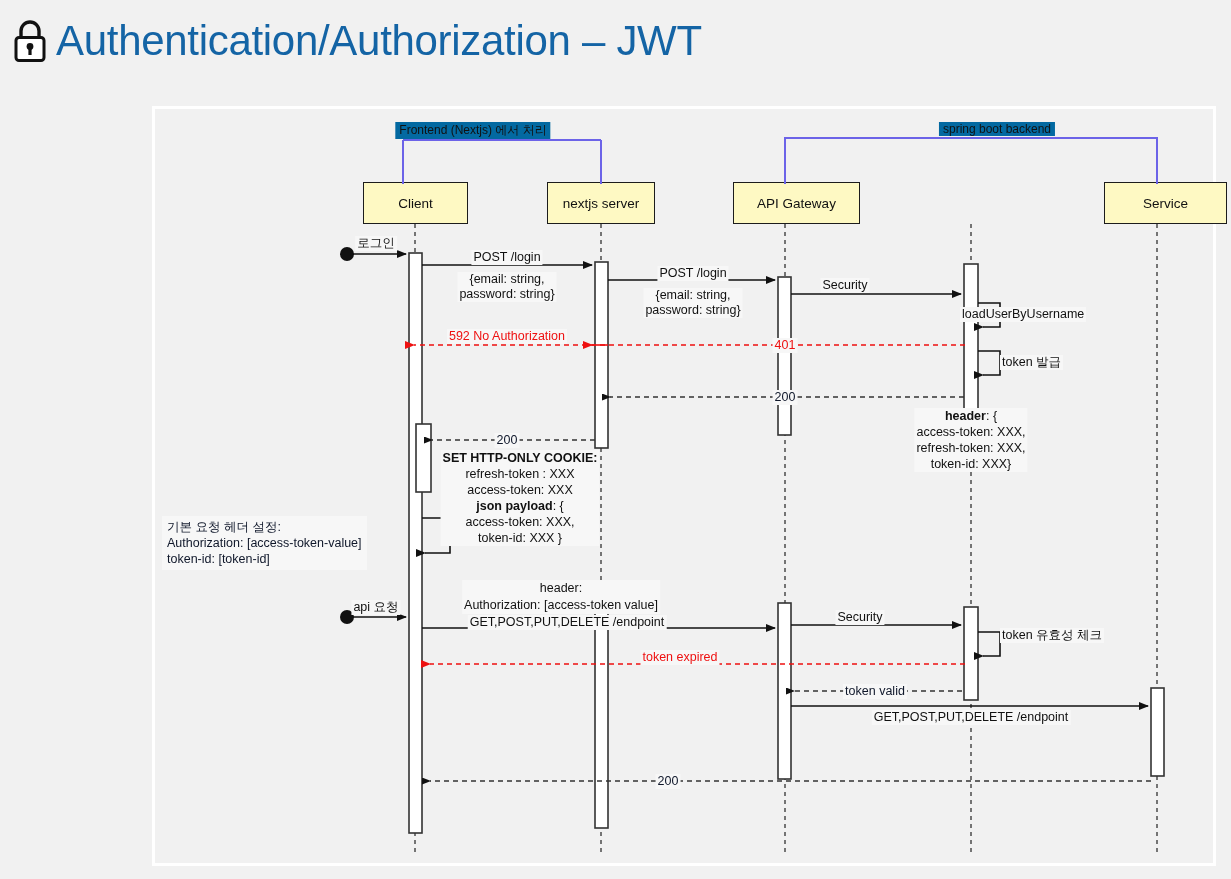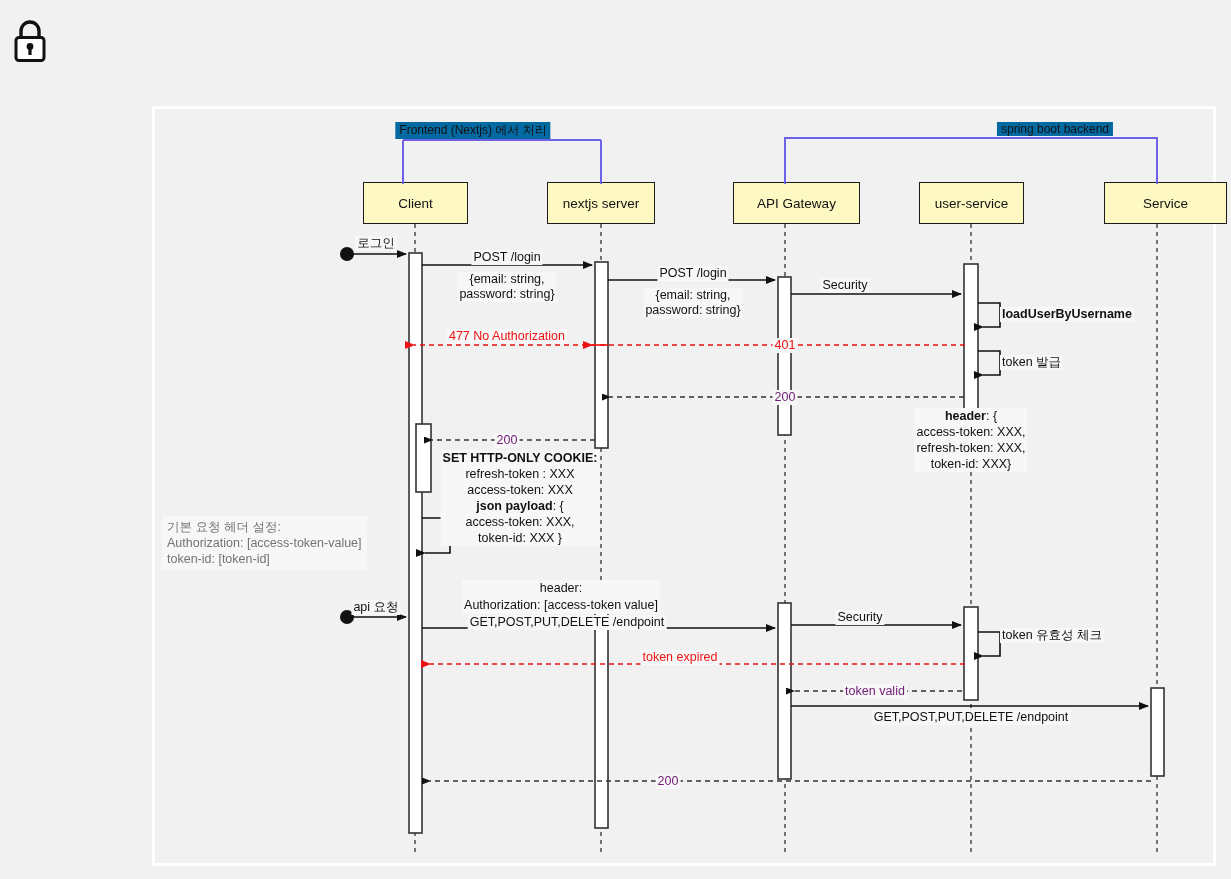--- a/index.html
+++ b/index.html
@@ -70,29 +70,29 @@
     position: absolute;
     font-size: 12.5px;
     color: #111;
     white-space: pre;
     line-height: 15px;
     background: #f7f7f7;
     padding: 0 2px;
   }
   .lbl.center { text-align: center; transform: translateX(-50%); }
   .lbl.red   { color: #ee1111; }
-  .lbl.blue  { color: #701a75; }
+  .lbl.blue  { color: #0f172a; }
   .lbl.bold  { font-weight: bold; }
   .lbl.multiline { white-space: pre-line; }
   .note-box {
     position: absolute;
     background: #f7f7f7;
     font-size: 12.5px;
     line-height: 16px;
-    color: #737373;
+    color: #0f172a;
     white-space: pre-line;
     padding: 3px 5px;
   }
   .grp-lbl {
     position: absolute;
     font-size: 12px;
     color: #111;
     background: #0369a1;
     padding: 0 4px;
     transform: translateX(-50%);
@@ -106,31 +106,31 @@
 
   <div id="title-bar">
     <span>
       <svg id="lock-icon" viewBox="0 0 40 46" xmlns="http://www.w3.org/2000/svg">
         <path d="M11 20 V13 a9 9 0 0 1 18 0 V20" fill="none" stroke="#111" stroke-width="3.4"></path>
         <rect x="6" y="19.5" width="28" height="23" rx="3" fill="#fff" stroke="#111" stroke-width="3"></rect>
         <circle cx="20" cy="28.5" r="3.4" fill="#111"></circle>
         <rect x="18.4" y="29" width="3.2" height="8" fill="#111"></rect>
       </svg>
     </span>
+    <span id="title-text">Authentication/Authorization – JWT</span>
   </div>
 
   <div id="diagram-frame"></div>
 
   <div class="grp-lbl" style="left:473px; top:122px;">Frontend (Nextjs) 에서 처리</div>
-  <div class="grp-lbl" style="left:1055px; top:122px;">spring boot backend</div>
+  <div class="grp-lbl" style="left:997px; top:122px;">spring boot backend</div>
 
   <div class="participant" style="left:363px; top:182px; width:105px;">Client</div>
   <div class="participant" style="left:547px; top:182px; width:108px;">nextjs server</div>
   <div class="participant" style="left:733px; top:182px; width:127px;">API Gateway</div>
-  <div class="participant" style="left:919px; top:182px; width:105px;">user-service</div>
   <div class="participant" style="left:1104px; top:182px; width:123px;">Service</div>
 
   <svg id="diagram-svg" viewBox="0 0 1231 879" xmlns="http://www.w3.org/2000/svg">
     <defs>
       <marker id="ah-black" markerWidth="10" markerHeight="8" refX="9" refY="4" orient="auto" markerUnits="userSpaceOnUse">
         <path d="M0,0 L10,4 L0,8 z" fill="#111"></path>
       </marker>
       <marker id="ah-black-l" markerWidth="10" markerHeight="8" refX="1" refY="4" orient="auto" markerUnits="userSpaceOnUse">
         <path d="M10,0 L0,4 L10,8 z" fill="#111"></path>
       </marker>
@@ -217,23 +217,23 @@
 
   <div class="lbl center" style="left:507px; top:250px;">POST /login</div>
   <div class="lbl center multiline" style="left:507px; top:272px; text-align:center;">{email: string,
 password: string}</div>
 
   <div class="lbl center" style="left:693px; top:266px;">POST /login</div>
   <div class="lbl center multiline" style="left:693px; top:288px; text-align:center;">{email: string,
 password: string}</div>
 
   <div class="lbl center" style="left:845px; top:278px;">Security</div>
-  <div class="lbl" style="left:1000px; top:307px;font-weight:bold;">loadUserByUsername</div>
-
-  <div class="lbl center red" style="left:507px; top:329px;">477 No Authorization</div>
+  <div class="lbl" style="left:960px; top:307px;">loadUserByUsername</div>
+
+  <div class="lbl center red" style="left:507px; top:329px;">592 No Authorization</div>
   <div class="lbl center red" style="left:785px; top:338px;">401</div>
 
   <div class="lbl" style="left:1000px; top:355px;">token 발급</div>
 
   <div class="lbl center blue" style="left:785px; top:390px;">200</div>
   <div class="lbl center multiline" style="left:971px; top:408px; text-align:center; line-height:16px;"><b>header</b>: {<br>access-token: XXX,<br>refresh-token: XXX,<br>token-id: XXX}</div>
 
   <div class="lbl center blue" style="left:507px; top:433px;">200</div>
   <div class="lbl center multiline bold" style="left:520px; top:450px; text-align:center; line-height:16px; font-weight:normal;"><b>SET HTTP-ONLY COOKIE:</b><br>refresh-token : XXX<br>access-token: XXX<br><b>json payload</b>: {<br>access-token: XXX,<br>token-id: XXX }</div>
 

